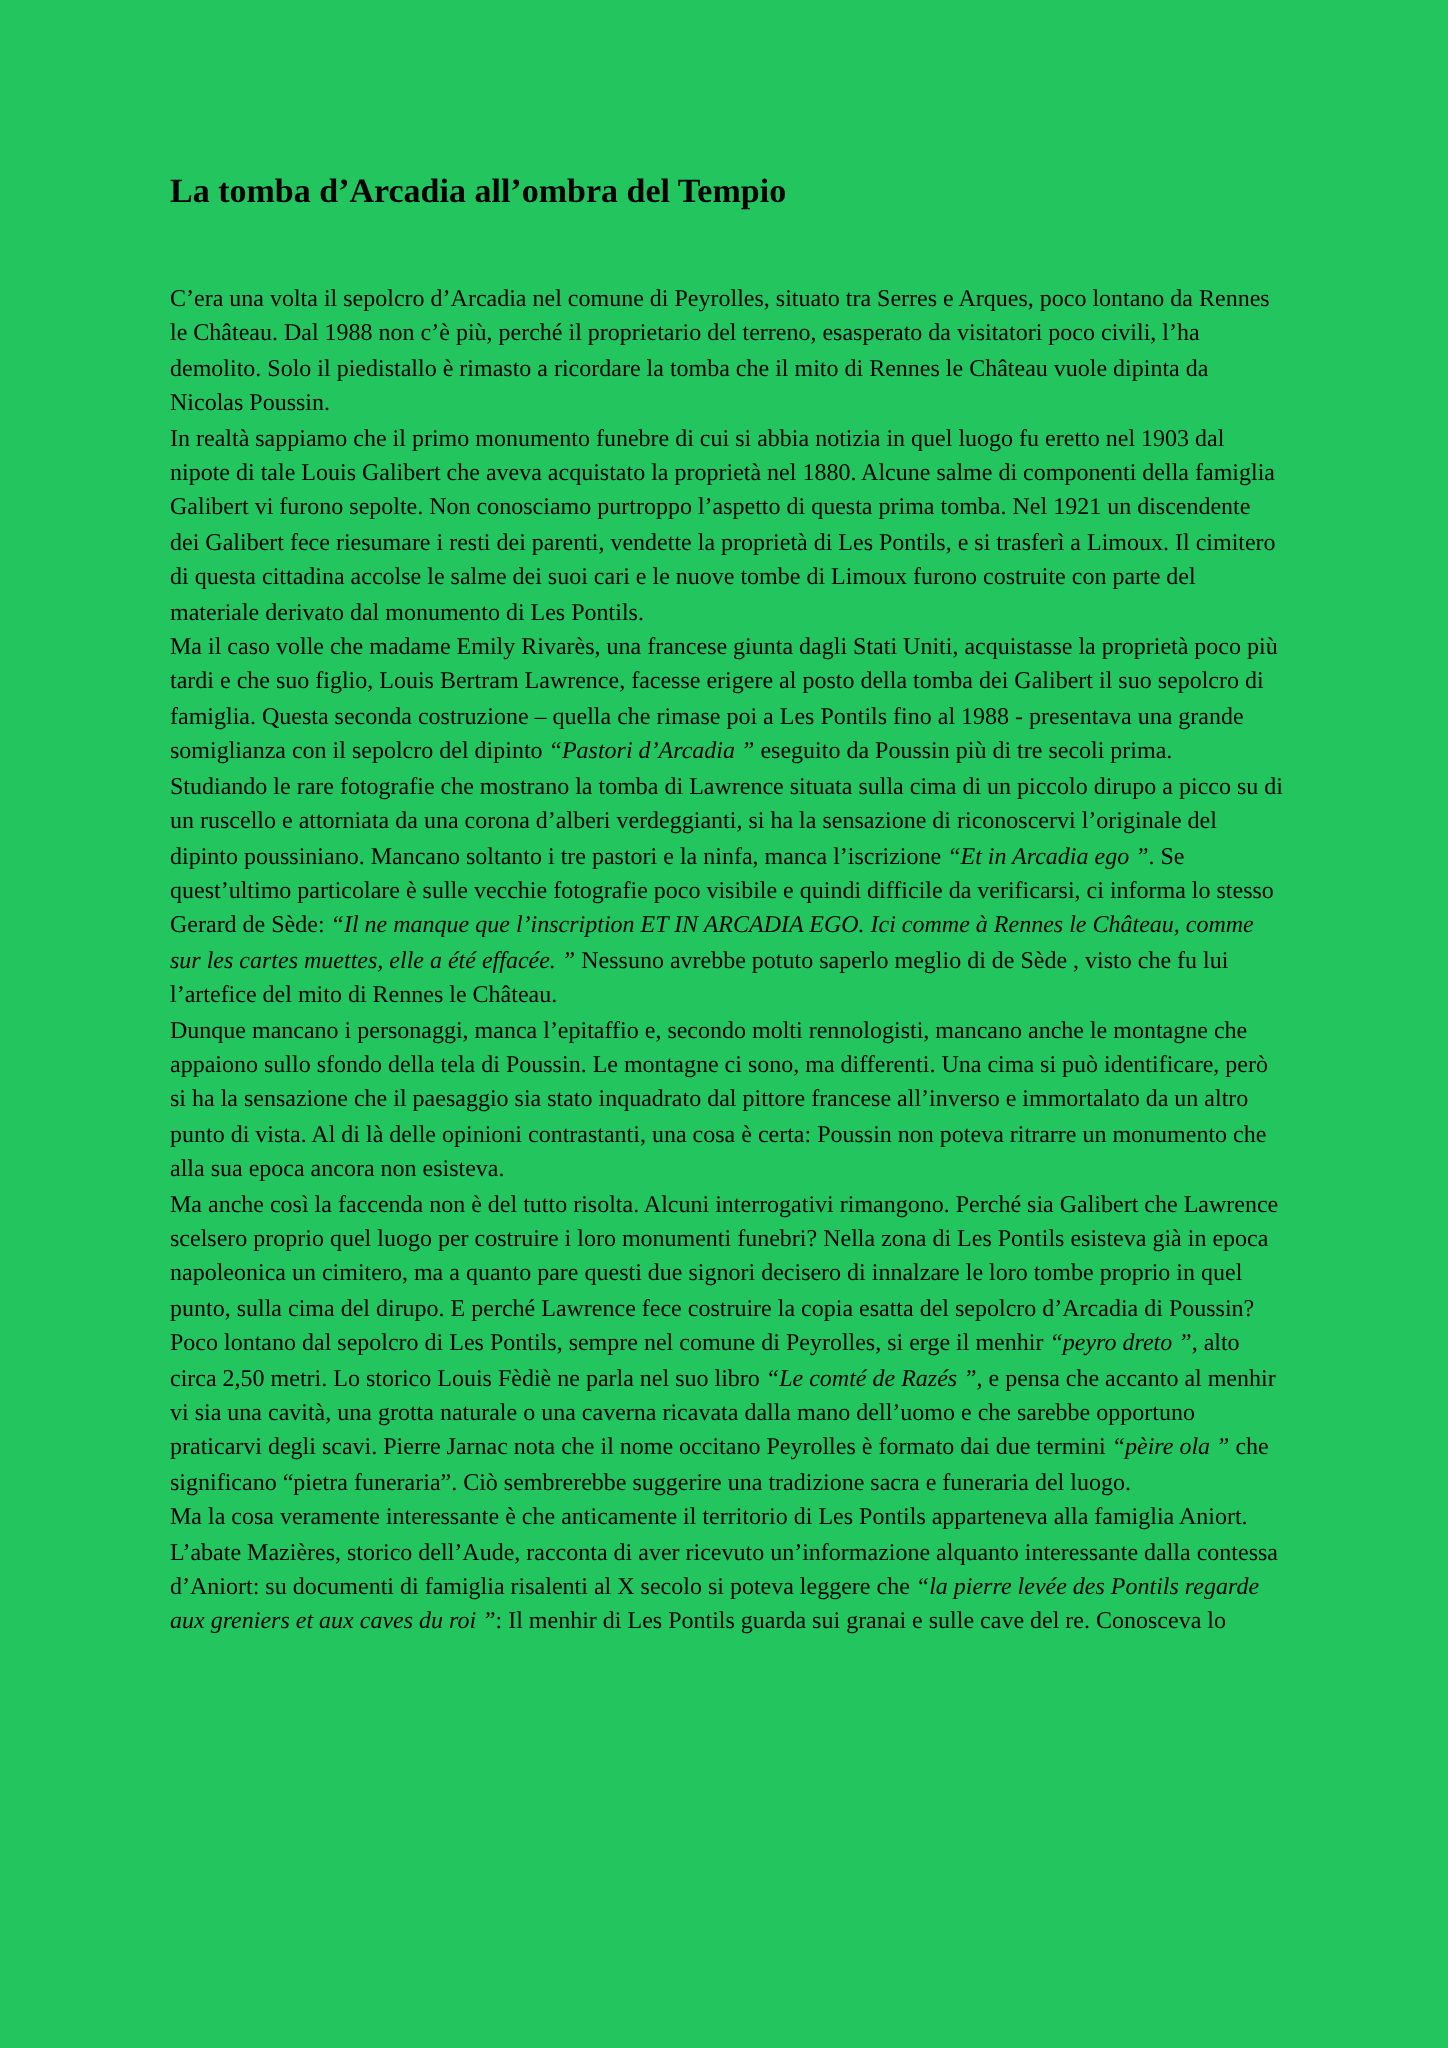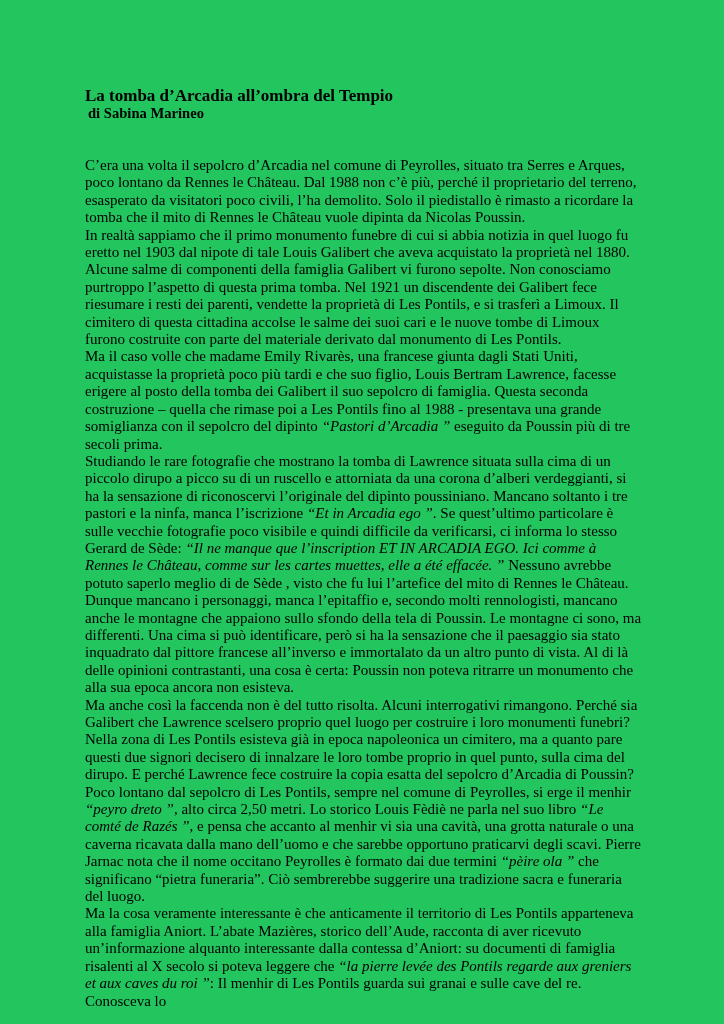--- a/index.html
+++ b/index.html
@@ -34,36 +34,35 @@
       font-weight: 700;
       margin: 0;
       padding-left: 3px;
     }
     .doc-body {
       width: 557px;
     }
     .doc-body p {
       margin: 0;
       padding: 0;
-      font-size: 15px;
+      font-size: 12px;
       line-height: 17.4px;
       text-align: left;
       word-spacing: normal;
     }
     .it {
       font-style: italic;
     }
   </style>
 </head>
 <body>
 
 <div class="page">
   <div class="doc-header">
     <h1 class="doc-title">La tomba d’Arcadia all’ombra del Tempio</h1>
-    <div class="doc-author">di Sabina Marineo</div>
   </div>
   <div class="doc-body">
       <p><span>C’era una volta il sepolcro d’Arcadia nel comune di Peyrolles, situato tra Serres e Arques, poco lontano da Rennes le Château. Dal 1988 non c’è più, perché il proprietario del terreno, esasperato da visitatori poco civili, l’ha demolito. Solo il piedistallo è rimasto a ricordare la tomba che il mito di Rennes le Château vuole dipinta da Nicolas Poussin.</span></p>
       <p><span>In realtà sappiamo che il primo monumento funebre di cui si abbia notizia in quel luogo fu eretto nel 1903 dal nipote di tale Louis Galibert che aveva acquistato la proprietà nel 1880. Alcune salme di componenti della famiglia Galibert vi furono sepolte. Non conosciamo purtroppo l’aspetto di questa prima tomba. Nel 1921 un discendente dei Galibert fece riesumare i resti dei parenti, vendette la proprietà di Les Pontils, e si trasferì a Limoux. Il cimitero di questa cittadina accolse le salme dei suoi cari e le nuove tombe di Limoux furono costruite con parte del materiale derivato dal monumento di Les Pontils.</span></p>
       <p><span>Ma il caso volle che madame Emily Rivarès, una francese giunta dagli Stati Uniti, acquistasse la proprietà poco più tardi e che suo figlio, Louis Bertram Lawrence, facesse erigere al posto della tomba dei Galibert il suo sepolcro di famiglia. Questa seconda costruzione – quella che rimase poi a Les Pontils fino al 1988 - presentava una grande somiglianza con il sepolcro del dipinto </span><span class="it">“Pastori d’Arcadia ”</span><span> eseguito da Poussin più di tre secoli prima.</span></p>
       <p><span>Studiando le rare fotografie che mostrano la tomba di Lawrence situata sulla cima di un piccolo dirupo a picco su di un ruscello e attorniata da una corona d’alberi verdeggianti, si ha la sensazione di riconoscervi l’originale del dipinto poussiniano. Mancano soltanto i tre pastori e la ninfa, manca l’iscrizione </span><span class="it">“Et in Arcadia ego ”</span><span>. Se quest’ultimo particolare è sulle vecchie fotografie poco visibile e quindi difficile da verificarsi, ci informa lo stesso Gerard de Sède: </span><span class="it">“Il ne manque que l’inscription ET IN ARCADIA EGO. Ici comme à Rennes le Château, comme sur les cartes muettes, elle a été effacée. ”</span><span> Nessuno avrebbe potuto saperlo meglio di de Sède , visto che fu lui l’artefice del mito di Rennes le Château.</span></p>
       <p><span>Dunque mancano i personaggi, manca l’epitaffio e, secondo molti rennologisti, mancano anche le montagne che appaiono sullo sfondo della tela di Poussin. Le montagne ci sono, ma differenti. Una cima si può identificare, però si ha la sensazione che il paesaggio sia stato inquadrato dal pittore francese all’inverso e immortalato da un altro punto di vista. Al di là delle opinioni contrastanti, una cosa è certa: Poussin non poteva ritrarre un monumento che alla sua epoca ancora non esisteva.</span></p>
       <p><span>Ma anche così la faccenda non è del tutto risolta. Alcuni interrogativi rimangono. Perché sia Galibert che Lawrence scelsero proprio quel luogo per costruire i loro monumenti funebri? Nella zona di Les Pontils esisteva già in epoca napoleonica un cimitero, ma a quanto pare questi due signori decisero di innalzare le loro tombe proprio in quel punto, sulla cima del dirupo. E perché Lawrence fece costruire la copia esatta del sepolcro d’Arcadia di Poussin?</span></p>
       <p><span>Poco lontano dal sepolcro di Les Pontils, sempre nel comune di Peyrolles, si erge il menhir </span><span class="it">“peyro dreto ”</span><span>, alto circa 2,50 metri. Lo storico Louis Fèdiè ne parla nel suo libro </span><span class="it">“Le comté de Razés ”</span><span>, e pensa che accanto al menhir vi sia una cavità, una grotta naturale o una caverna ricavata dalla mano dell’uomo e che sarebbe opportuno praticarvi degli scavi. Pierre Jarnac nota che il nome occitano Peyrolles è formato dai due termini </span><span class="it">“pèire ola ”</span><span> che significano “pietra funeraria”. Ciò sembrerebbe suggerire una tradizione sacra e funeraria del luogo.</span></p>
       <p><span>Ma la cosa veramente interessante è che anticamente il territorio di Les Pontils apparteneva alla famiglia Aniort. L’abate Mazières, storico dell’Aude, racconta di aver ricevuto un’informazione alquanto interessante dalla contessa d’Aniort: su documenti di famiglia risalenti al X secolo si poteva leggere che </span><span class="it">“la pierre levée des Pontils regarde aux greniers et aux caves du roi ”</span><span>: Il menhir di Les Pontils guarda sui granai e sulle cave del re. Conosceva lo</span></p>

